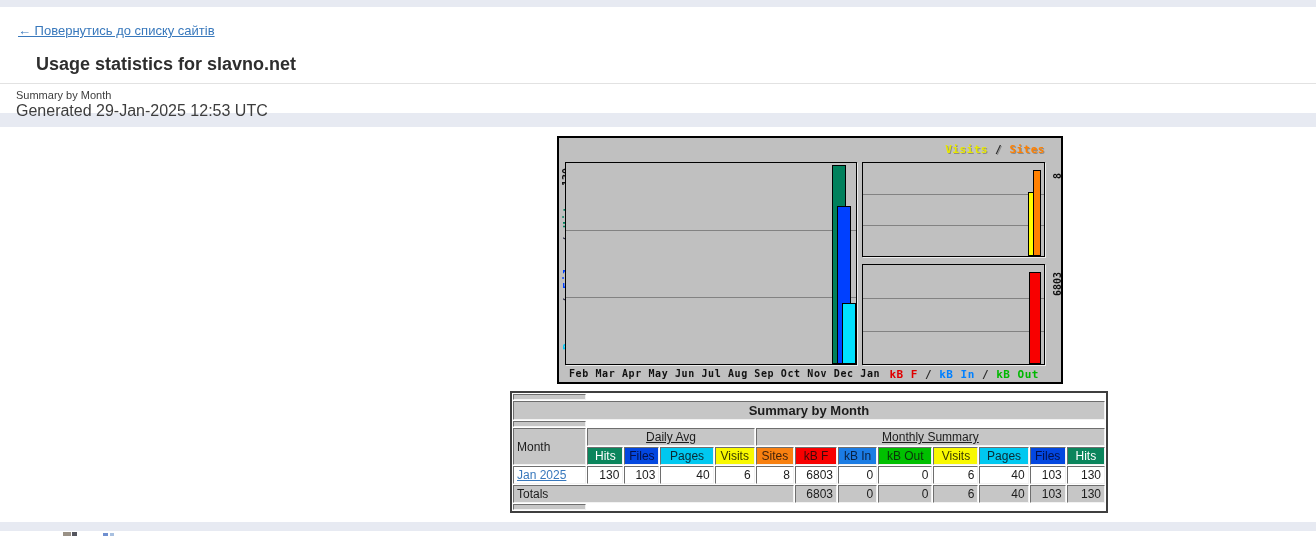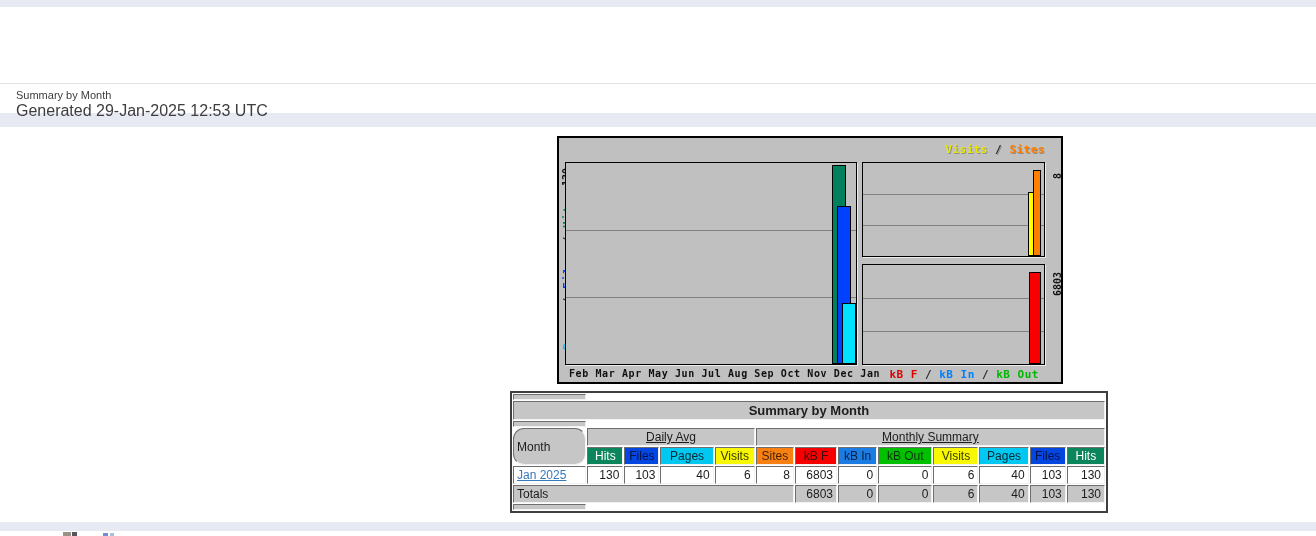--- a/index.html
+++ b/index.html
@@ -68,20 +68,22 @@
   .frag{position:absolute;}
 </style>
 </head>
 <body>
 
 <div class="band" id="band-top"></div>
 <div class="band" id="band-mid"></div>
 <div class="band" id="band-bottom"></div>
 
 <div class="hdr">
+  <a class="back-link" href="#">← Повернутись до списку сайтів</a>
+  <div class="page-title">Usage statistics for slavno.net</div>
   <div class="hdr-rule"></div>
   <div class="sub1">Summary by Month</div>
   <div class="sub2">Generated 29-Jan-2025 12:53 UTC</div>
 </div>
 
 <div class="chart">
   <div class="legend-top" id="legend-top"><span style="color: rgb(232, 232, 0);">Visits</span><span style="color: rgb(42, 42, 42);"> / </span><span style="color: rgb(255, 128, 0);">Sites</span></div>
 
   <div class="vlabel" id="axis-left-max">130</div>
   <div class="vlabel" id="axis-left-label"><span style="color: rgb(0, 200, 245);">Pages</span><span style="color: rgb(42, 42, 64);"> / </span><span style="color: rgb(0, 64, 255);">Files</span><span style="color: rgb(42, 42, 64);"> / </span><span style="color: rgb(0, 128, 92);">Hits</span></div>
@@ -133,21 +135,21 @@
       <tr>
         <th class="sp gray"></th>
       </tr>
   <tr>
     <th class="title-cell gray" colspan="13">Summary by Month</th>
   </tr>
   <tr>
         <th class="sp gray"></th>
       </tr>
   <tr>
-    <th class="gray" rowspan="2" style="text-align:left;border-radius:11px;">Month</th>
+    <th class="gray" rowspan="2" style="text-align:left;">Month</th>
     <th class="gray grp" colspan="4">Daily Avg</th>
     <th class="gray grp" colspan="8">Monthly Summary</th>
   </tr>
   <tr id="colored-header-row">
         <th class="colhdr" style="background: rgb(10, 133, 92); color: rgb(255, 255, 255);">Hits</th>
         <th class="colhdr" style="background: rgb(3, 71, 224); color: rgb(4, 16, 74);">Files</th>
         <th class="colhdr" style="background: rgb(0, 200, 240); color: rgb(10, 42, 51);">Pages</th>
         <th class="colhdr" style="background: rgb(248, 248, 0); color: rgb(58, 58, 0);">Visits</th>
         <th class="colhdr" style="background: rgb(248, 128, 16); color: rgb(68, 35, 10);">Sites</th>
         <th class="colhdr" style="background: rgb(248, 0, 0); color: rgb(63, 10, 10);">kB F</th>

